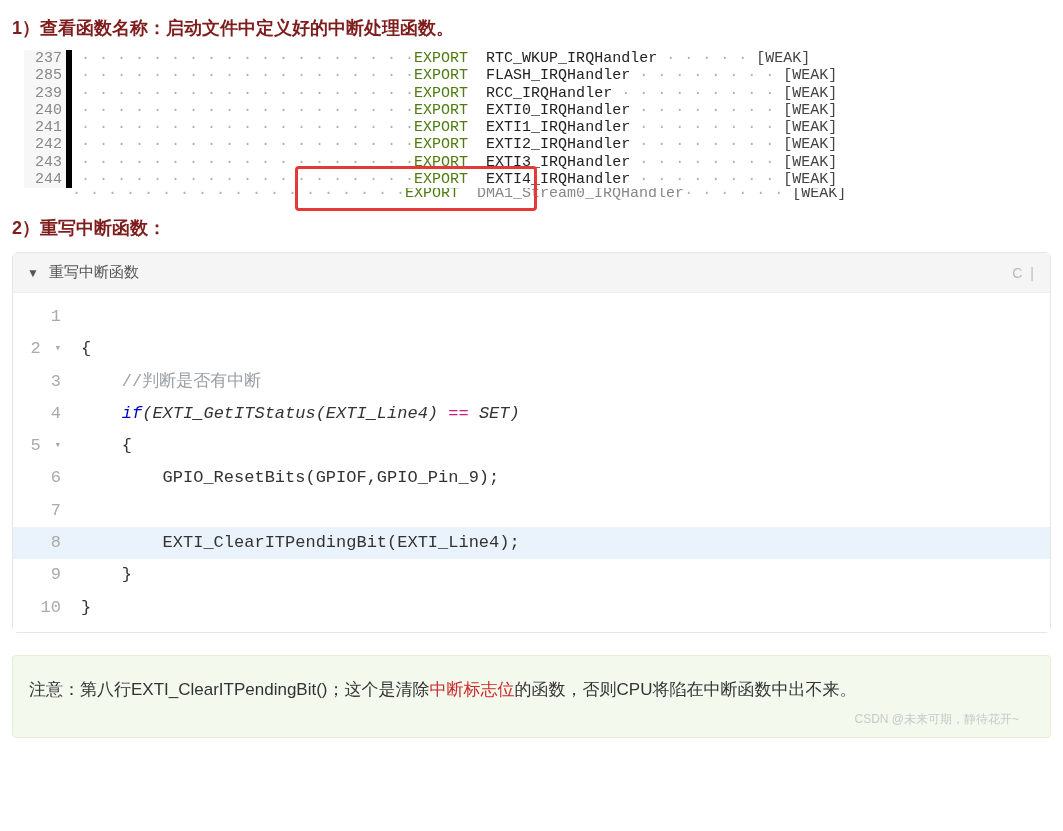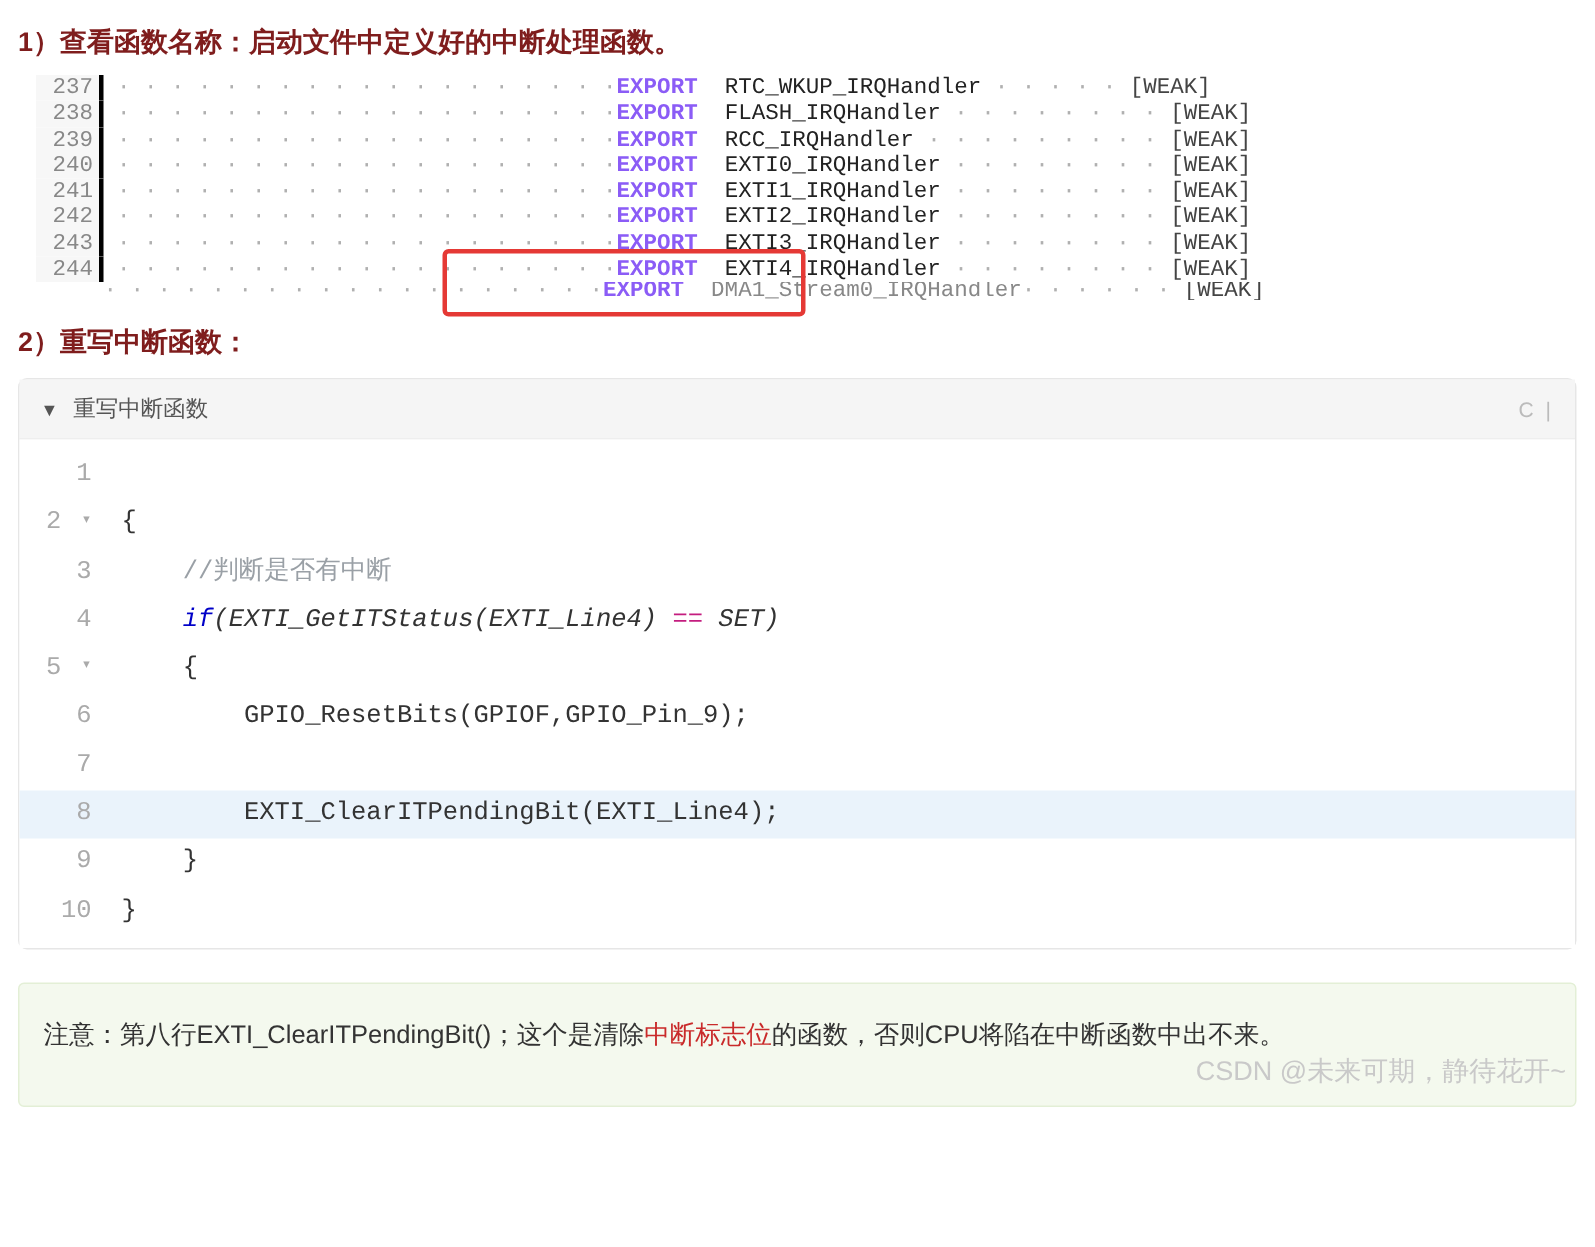--- a/index.html
+++ b/index.html
@@ -19,23 +19,23 @@
   }
   .screenshot-area {
     background: #fff;
     position: relative;
     padding: 0 0 6px 0;
     font-family: "SimSun","NSimSun","Courier New",monospace;
     line-height: 1.15;
     font-size: 15px;
   }
   .asm-row { display:flex; align-items:center; white-space: pre; }
-  .gutter { color:#888; width:38px; text-align:right; padding-right:4px; background:#f7f7f7; border-right:3px solid #000000;}
+  .gutter { color:#888; width:38px; text-align:right; padding-right:4px; background:#f7f7f7; border-right:6px solid #000000;}
   .dots { color:#b0b0b0; }
-  .kw-export { color:#8b5cf6; font-weight:700; }
+  .kw-export { color:#4d7c0f; font-weight:400; }
   .weak { color:#444; }
   .red-box { position:absolute; border:3px solid #E53935; border-radius:4px; }
   .asm-block { position:relative; margin-left:12px; margin-bottom:10px; }
   .asm-cut { color:#888; overflow:hidden; height:12px; white-space:pre; }
   .code-panel {
     border:1px solid #e6e6e6;
     border-radius:6px;
     background:#fafafa;
     margin-top:12px;
   }
@@ -67,33 +67,33 @@
     border:1px solid #e3efd6;
     border-radius:4px;
     padding:18px 16px 31px 16px;
     font-size:17px;
     line-height:1.9;
     color:#333;
     position:relative;
   }
   .note-box .red { color:#c92a2a; font-weight:500;}
   .watermark {
-    position:absolute; right:6px; bottom:6px;
-    color:#c9c9c9; font-size:18px;
+    position:absolute; right:31px; bottom:6px;
+    color:#c9c9c9; font-size:12px;
   }
 </style>
 </head>
 <body>
 
 <div class="heading">1）查看函数名称：启动文件中定义好的中断处理函数。</div>
 
 <div class="asm-block">
   <div class="screenshot-area" id="asm-area">
       <div class="asm-row"><span class="gutter">237</span><span>&nbsp;</span><span class="dots">· · · · · · · · · · · · · · · · · · ·</span><span class="kw-export">EXPORT</span><span>  </span><span>RTC_WKUP_IRQHandler</span><span class="dots"> · · · · · </span><span class="weak">[WEAK]</span></div>
-      <div class="asm-row"><span class="gutter">238</span><span>&nbsp;</span><span class="dots">· · · · · · · · · · · · · · · · · · ·</span><span class="kw-export">EXPORT</span><span>  </span><span>FLASH_IRQHandler</span><span class="dots"> · · · · · · · · </span><span class="weak">[WEAK]</span></div>
+      <div class="asm-row"><span class="gutter">285</span><span>&nbsp;</span><span class="dots">· · · · · · · · · · · · · · · · · · ·</span><span class="kw-export">EXPORT</span><span>  </span><span>FLASH_IRQHandler</span><span class="dots"> · · · · · · · · </span><span class="weak">[WEAK]</span></div>
       <div class="asm-row"><span class="gutter">239</span><span>&nbsp;</span><span class="dots">· · · · · · · · · · · · · · · · · · ·</span><span class="kw-export">EXPORT</span><span>  </span><span>RCC_IRQHandler</span><span class="dots"> · · · · · · · · · </span><span class="weak">[WEAK]</span></div>
       <div class="asm-row"><span class="gutter">240</span><span>&nbsp;</span><span class="dots">· · · · · · · · · · · · · · · · · · ·</span><span class="kw-export">EXPORT</span><span>  </span><span>EXTI0_IRQHandler</span><span class="dots"> · · · · · · · · </span><span class="weak">[WEAK]</span></div>
       <div class="asm-row"><span class="gutter">241</span><span>&nbsp;</span><span class="dots">· · · · · · · · · · · · · · · · · · ·</span><span class="kw-export">EXPORT</span><span>  </span><span>EXTI1_IRQHandler</span><span class="dots"> · · · · · · · · </span><span class="weak">[WEAK]</span></div>
       <div class="asm-row"><span class="gutter">242</span><span>&nbsp;</span><span class="dots">· · · · · · · · · · · · · · · · · · ·</span><span class="kw-export">EXPORT</span><span>  </span><span>EXTI2_IRQHandler</span><span class="dots"> · · · · · · · · </span><span class="weak">[WEAK]</span></div>
       <div class="asm-row"><span class="gutter">243</span><span>&nbsp;</span><span class="dots">· · · · · · · · · · · · · · · · · · ·</span><span class="kw-export">EXPORT</span><span>  </span><span>EXTI3_IRQHandler</span><span class="dots"> · · · · · · · · </span><span class="weak">[WEAK]</span></div>
       <div class="asm-row"><span class="gutter">244</span><span>&nbsp;</span><span class="dots">· · · · · · · · · · · · · · · · · · ·</span><span class="kw-export">EXPORT</span><span>  </span><span>EXTI4_IRQHandler</span><span class="dots"> · · · · · · · · </span><span class="weak">[WEAK]</span></div>
       <div class="asm-row asm-cut"><span class="gutter"></span> <span class="dots">· · · · · · · · · · · · · · · · · · ·</span><span class="kw-export">EXPORT</span>  DMA1_Stream0_IRQHandler<span class="dots">· · · · · · </span><span class="weak">[WEAK]</span></div>
     </div>
   <div class="red-box" style="left:271px; top:116px; width:236px; height:39px;"></div>
 </div>

